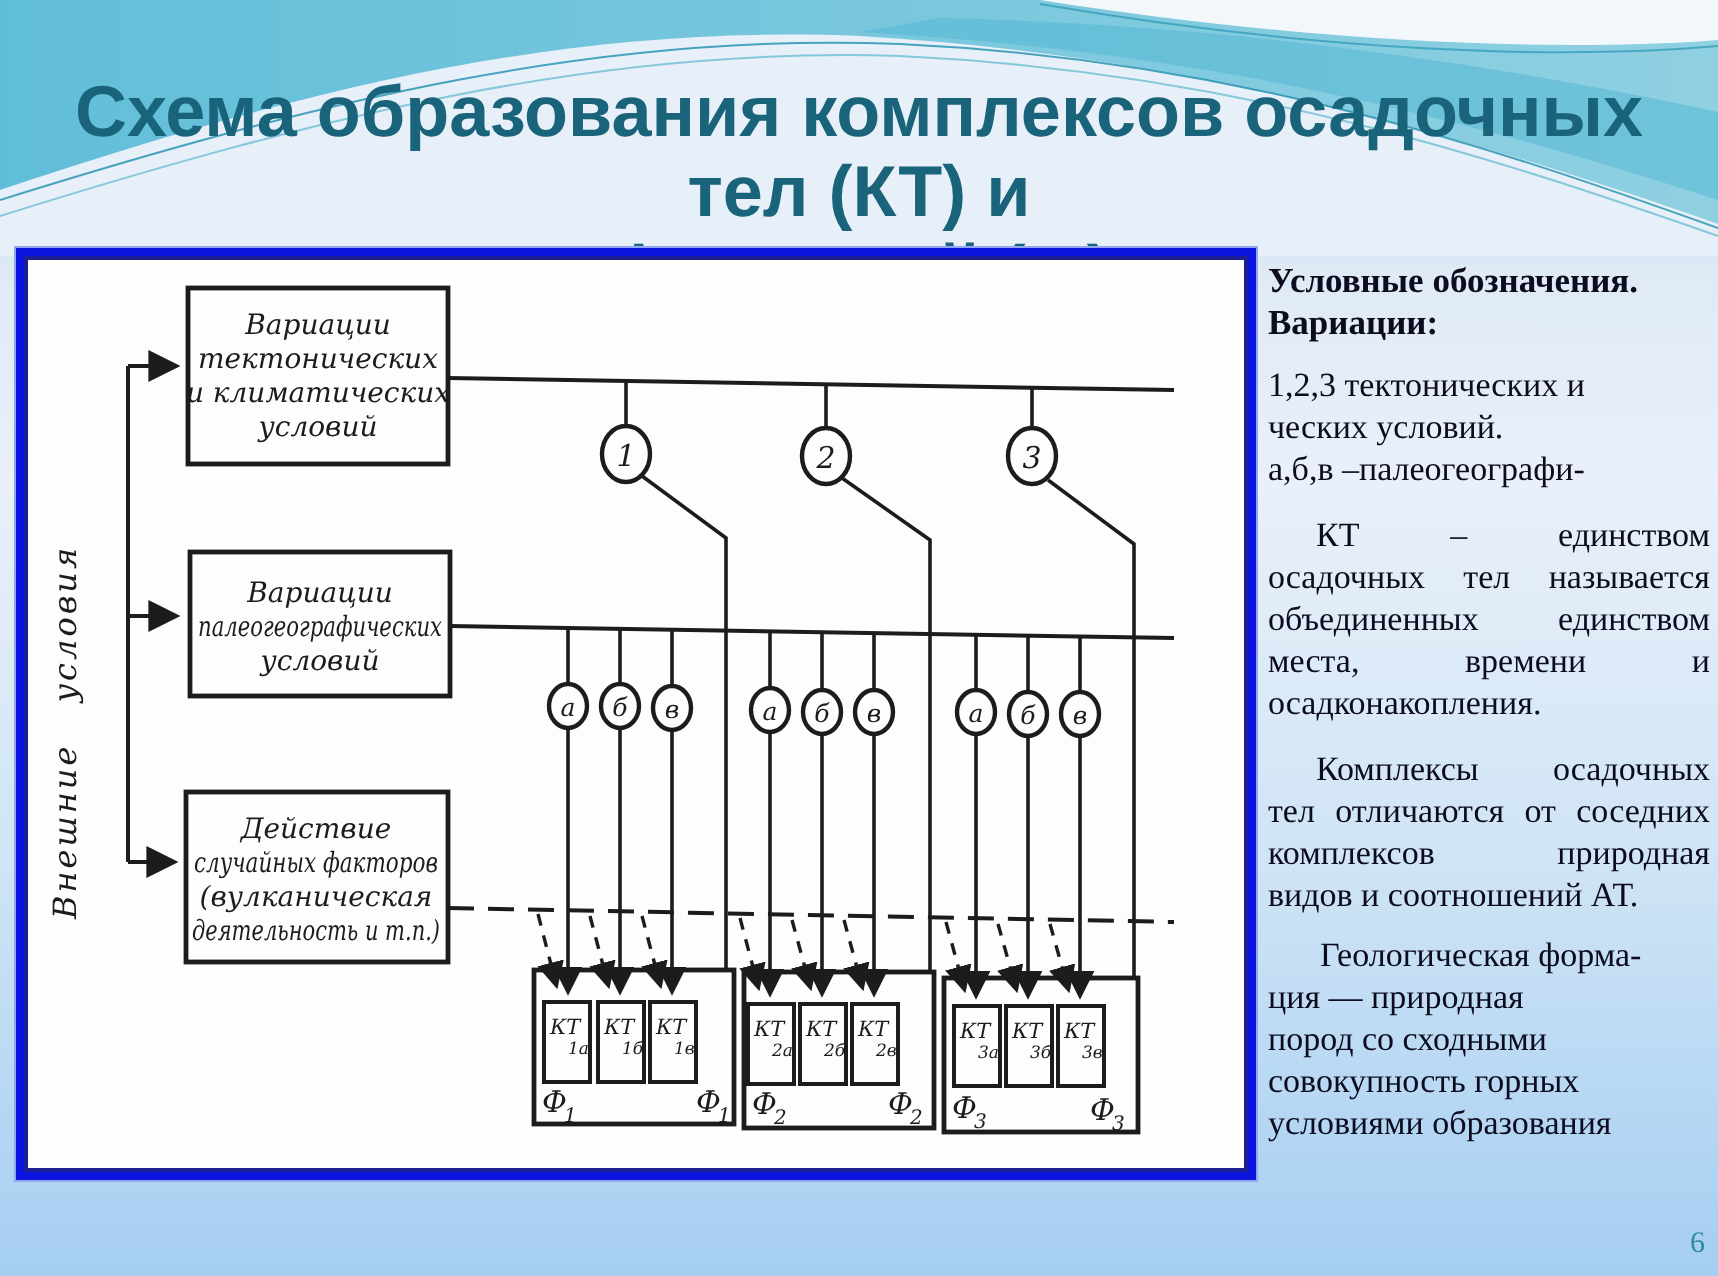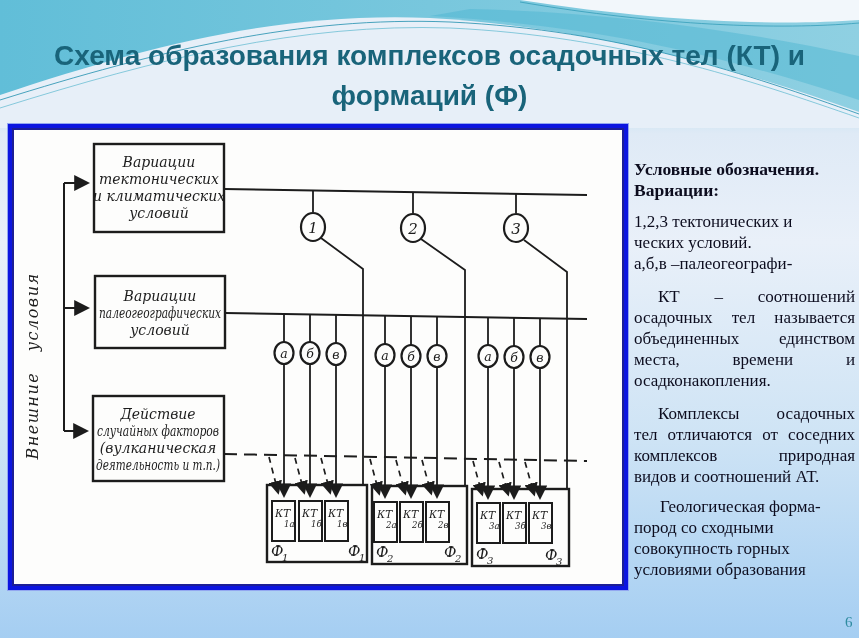--- a/index.html
+++ b/index.html
@@ -4,36 +4,36 @@
 <style>
   html,body { margin:0; padding:0; }
   .slide {
     position:relative; width:859px; height:638px; overflow:hidden;
     background: linear-gradient(180deg,#79c7de 0%,#9ed5e6 10%,#dfeaf6 21%,#e9f0f9 38%,#cfe4f5 68%,#a5cef2 100%);
     font-family:"Liberation Sans", sans-serif;
   }
   .hdr-svg { position:absolute; left:0; top:0; }
   .slide-title {
     position:absolute; left:30px; right:30px; top:36px;
-    text-align:center; font-weight:bold; font-size:28px; line-height:40px;
+    text-align:center; font-weight:bold; font-size:36px; line-height:40px;
     color:#19647a; letter-spacing:0px;
   }
   .diagram-panel {
     position:absolute; left:8px; top:124px; width:620px; height:466px;
     box-sizing:border-box; border:4px solid #0c15e0; box-shadow:0 0 0 1px #93a7f0;
     background:#fdfdfc;
   }
   .panel-inner {
     width:100%; height:100%; box-sizing:border-box; border:2px solid #1c1e96; background:#fdfdfc;
   }
   .diagram-svg { display:block; }
   .diagram-svg text { font-family:"DejaVu Serif", serif; font-style:italic; fill:#1c1c1c; }
   .legend {
     position:absolute; left:634px; top:130px; width:221px;
-    font-family:"Liberation Serif", serif; color:#0c0c1e; font-size:17px; line-height:21px;margin-top:29px;
+    font-family:"Liberation Serif", serif; color:#0c0c1e; font-size:17px; line-height:21px;
   }
   .lg-head { font-weight:bold; font-size:17.5px; margin:0 0 10px 0; }
   .lg-p { margin:0 0 12px 0; }
   .lg-p4 { margin:0 0 9px 0; }
   .lg-p5 { margin:0; }
   .just { text-align:justify; text-align-last:justify; }
   .ind  { text-indent:24px; }
   .ind2 { text-indent:26px; }
   .page-num {
     position:absolute; left:845px; top:614px; font-family:"Liberation Serif", serif;
@@ -231,34 +231,35 @@
     <div class="lg-head">
       <div>Условные обозначения.</div>
       <div>Вариации:</div>
     </div>
     <div class="lg-p">
       <div> 1,2,3 тектонических и</div>
       <div>ческих условий.</div>
       <div>а,б,в –палеогеографи-</div>
     </div>
     <div class="lg-p">
-      <div class="just ind">КТ – соотношений</div>
+      <div class="just ind">КТ – единством</div>
       <div class="just">осадочных тел называется</div>
       <div class="just">объединенных единством</div>
       <div class="just">места, времени и</div>
       <div>осадконакопления.</div>
     </div>
     <div class="lg-p4">
       <div class="just ind">Комплексы осадочных</div>
       <div class="just">тел отличаются от соседних</div>
       <div class="just">комплексов природная</div>
       <div>видов и соотношений АТ.</div>
     </div>
     <div class="lg-p5">
       <div class="ind2">Геологическая форма-</div>
+      <div>ция — природная</div>
       <div>пород со сходными</div>
       <div>совокупность горных</div>
       <div>условиями образования</div>
     </div>
   </div>
 
   <div class="page-num">6</div>
 
 </div>
 

